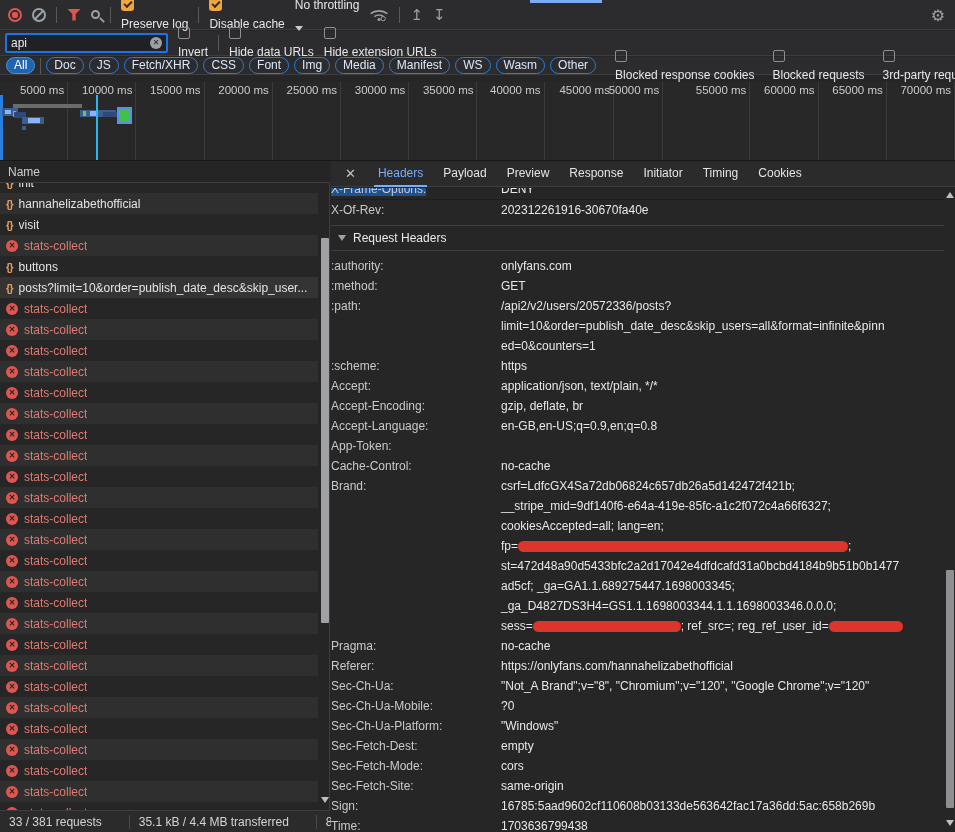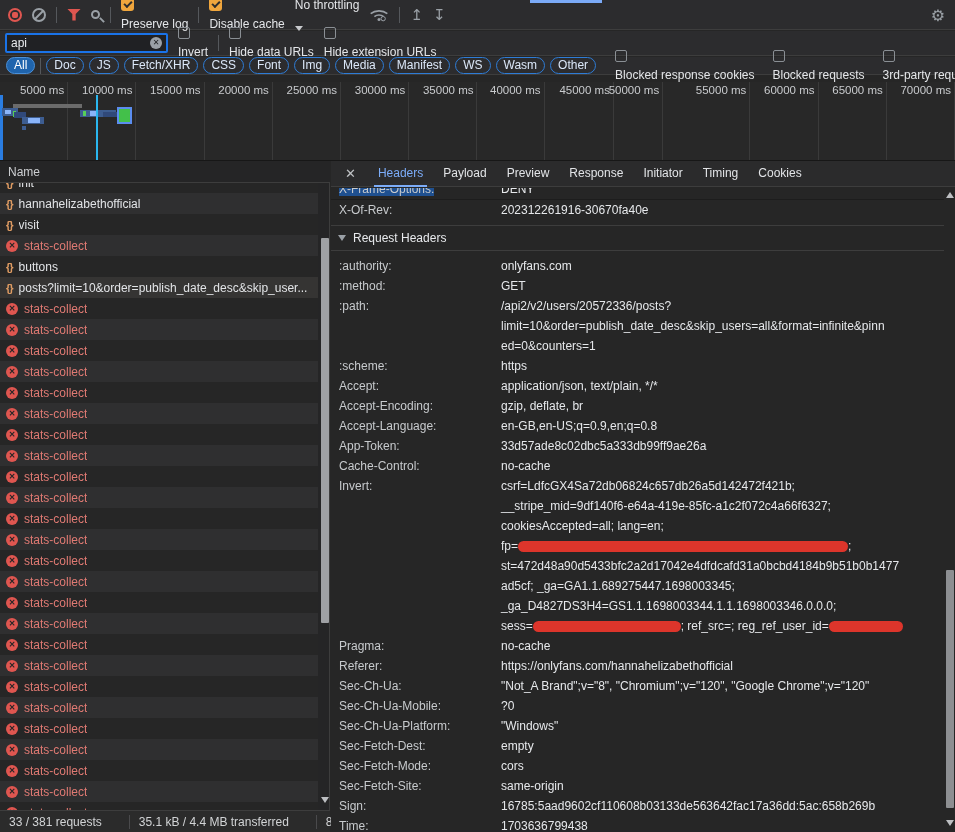--- a/index.html
+++ b/index.html
@@ -95,21 +95,21 @@
   #detail { left:331px; top:161px; width:624px; height:671px; background:#262626; }
   #tabbar { position:absolute; left:0; top:0; width:624px; height:26px; background:#2b2b2c;
     border-bottom:1px solid #3d3d3d; display:flex; align-items:center; }
   #close-x { color:#c0c3c6; font-size:13px; padding:0 12px 0 14px; }
   .dtab { padding:0 10px; line-height:25px; color:#e2e4e7; position:relative; height:26px; }
   .dtab.act { color:#7cacf8; }
   .dtab.act::after { content:""; position:absolute; left:6px; right:6px; bottom:0; height:2px; background:#7cacf8; }
 
   #detail-content { position:absolute; left:0; top:27px; width:613px; height:644px; overflow:hidden; }
   .hrow { display:flex; line-height:20px; }
-  .hname { width:170px; padding-left:8px; color:#c7cacd; flex:none; white-space:nowrap; }
+  .hname { width:170px; color:#c7cacd; flex:none; white-space:nowrap; }
   .hval { color:#e6e8eb; flex:1; min-width:0; }
   #partial-clip { height:12px; overflow:hidden; position:relative; border-bottom:1px solid #1d1d1d; }
   #partial-clip .hrow { margin-top:-9px; }
   .sel-hl { background:rgba(26,115,232,0.55); }
   #spacer1 { height:5px; }
   #section-hdr { height:26px; border-top:1px solid #3d3d3d; border-bottom:1px solid #3d3d3d;
     display:flex; align-items:center; gap:7px; padding-left:7px; color:#e8eaed; }
   .tri-down { width:0; height:0; border-left:4.5px solid transparent; border-right:4.5px solid transparent;
     border-top:6px solid #9aa0a6; }
   #hdr-rows { padding-top:5px; }
@@ -480,32 +480,29 @@
           </span>
         </div>
         <div class="hrow">
           <span class="hname">Accept-Language:</span>
           <span class="hval">
             <div><span>en-GB,en-US;q=0.9,en;q=0.8</span></div>
           </span>
         </div>
         <div class="hrow">
           <span class="hname">App-Token:</span>
-          <span class="hval">
-            <div><span>33d57ade8c02dbc5a333db99ff9ae26a</span></div>
-          </span>
         </div>
         <div class="hrow">
           <span class="hname">Cache-Control:</span>
           <span class="hval">
             <div><span>no-cache</span></div>
           </span>
         </div>
         <div class="hrow">
-          <span class="hname">Invert:</span>
+          <span class="hname">Brand:</span>
           <span class="hval">
             <div><span>csrf=LdfcGX4Sa72db06824c657db26a5d142472f421b;</span></div>
             <div><span>__stripe_mid=9df140f6-e64a-419e-85fc-a1c2f072c4a66f6327;</span></div>
             <div><span>cookiesAccepted=all; lang=en;</span></div>
             <div><span>fp=</span><span class="redact" style="width: 330px;"></span><span>;</span></div>
             <div><span>st=472d48a90d5433bfc2a2d17042e4dfdcafd31a0bcbd4184b9b51b0b1477</span></div>
             <div><span>ad5cf; _ga=GA1.1.689275447.1698003345;</span></div>
             <div><span>_ga_D4827DS3H4=GS1.1.1698003344.1.1.1698003346.0.0.0;</span></div>
             <div><span>sess=</span><span class="redact" style="width: 148px;"></span><span>; ref_src=; reg_ref_user_id=</span><span class="redact" style="width: 74px;"></span></div>
           </span>

